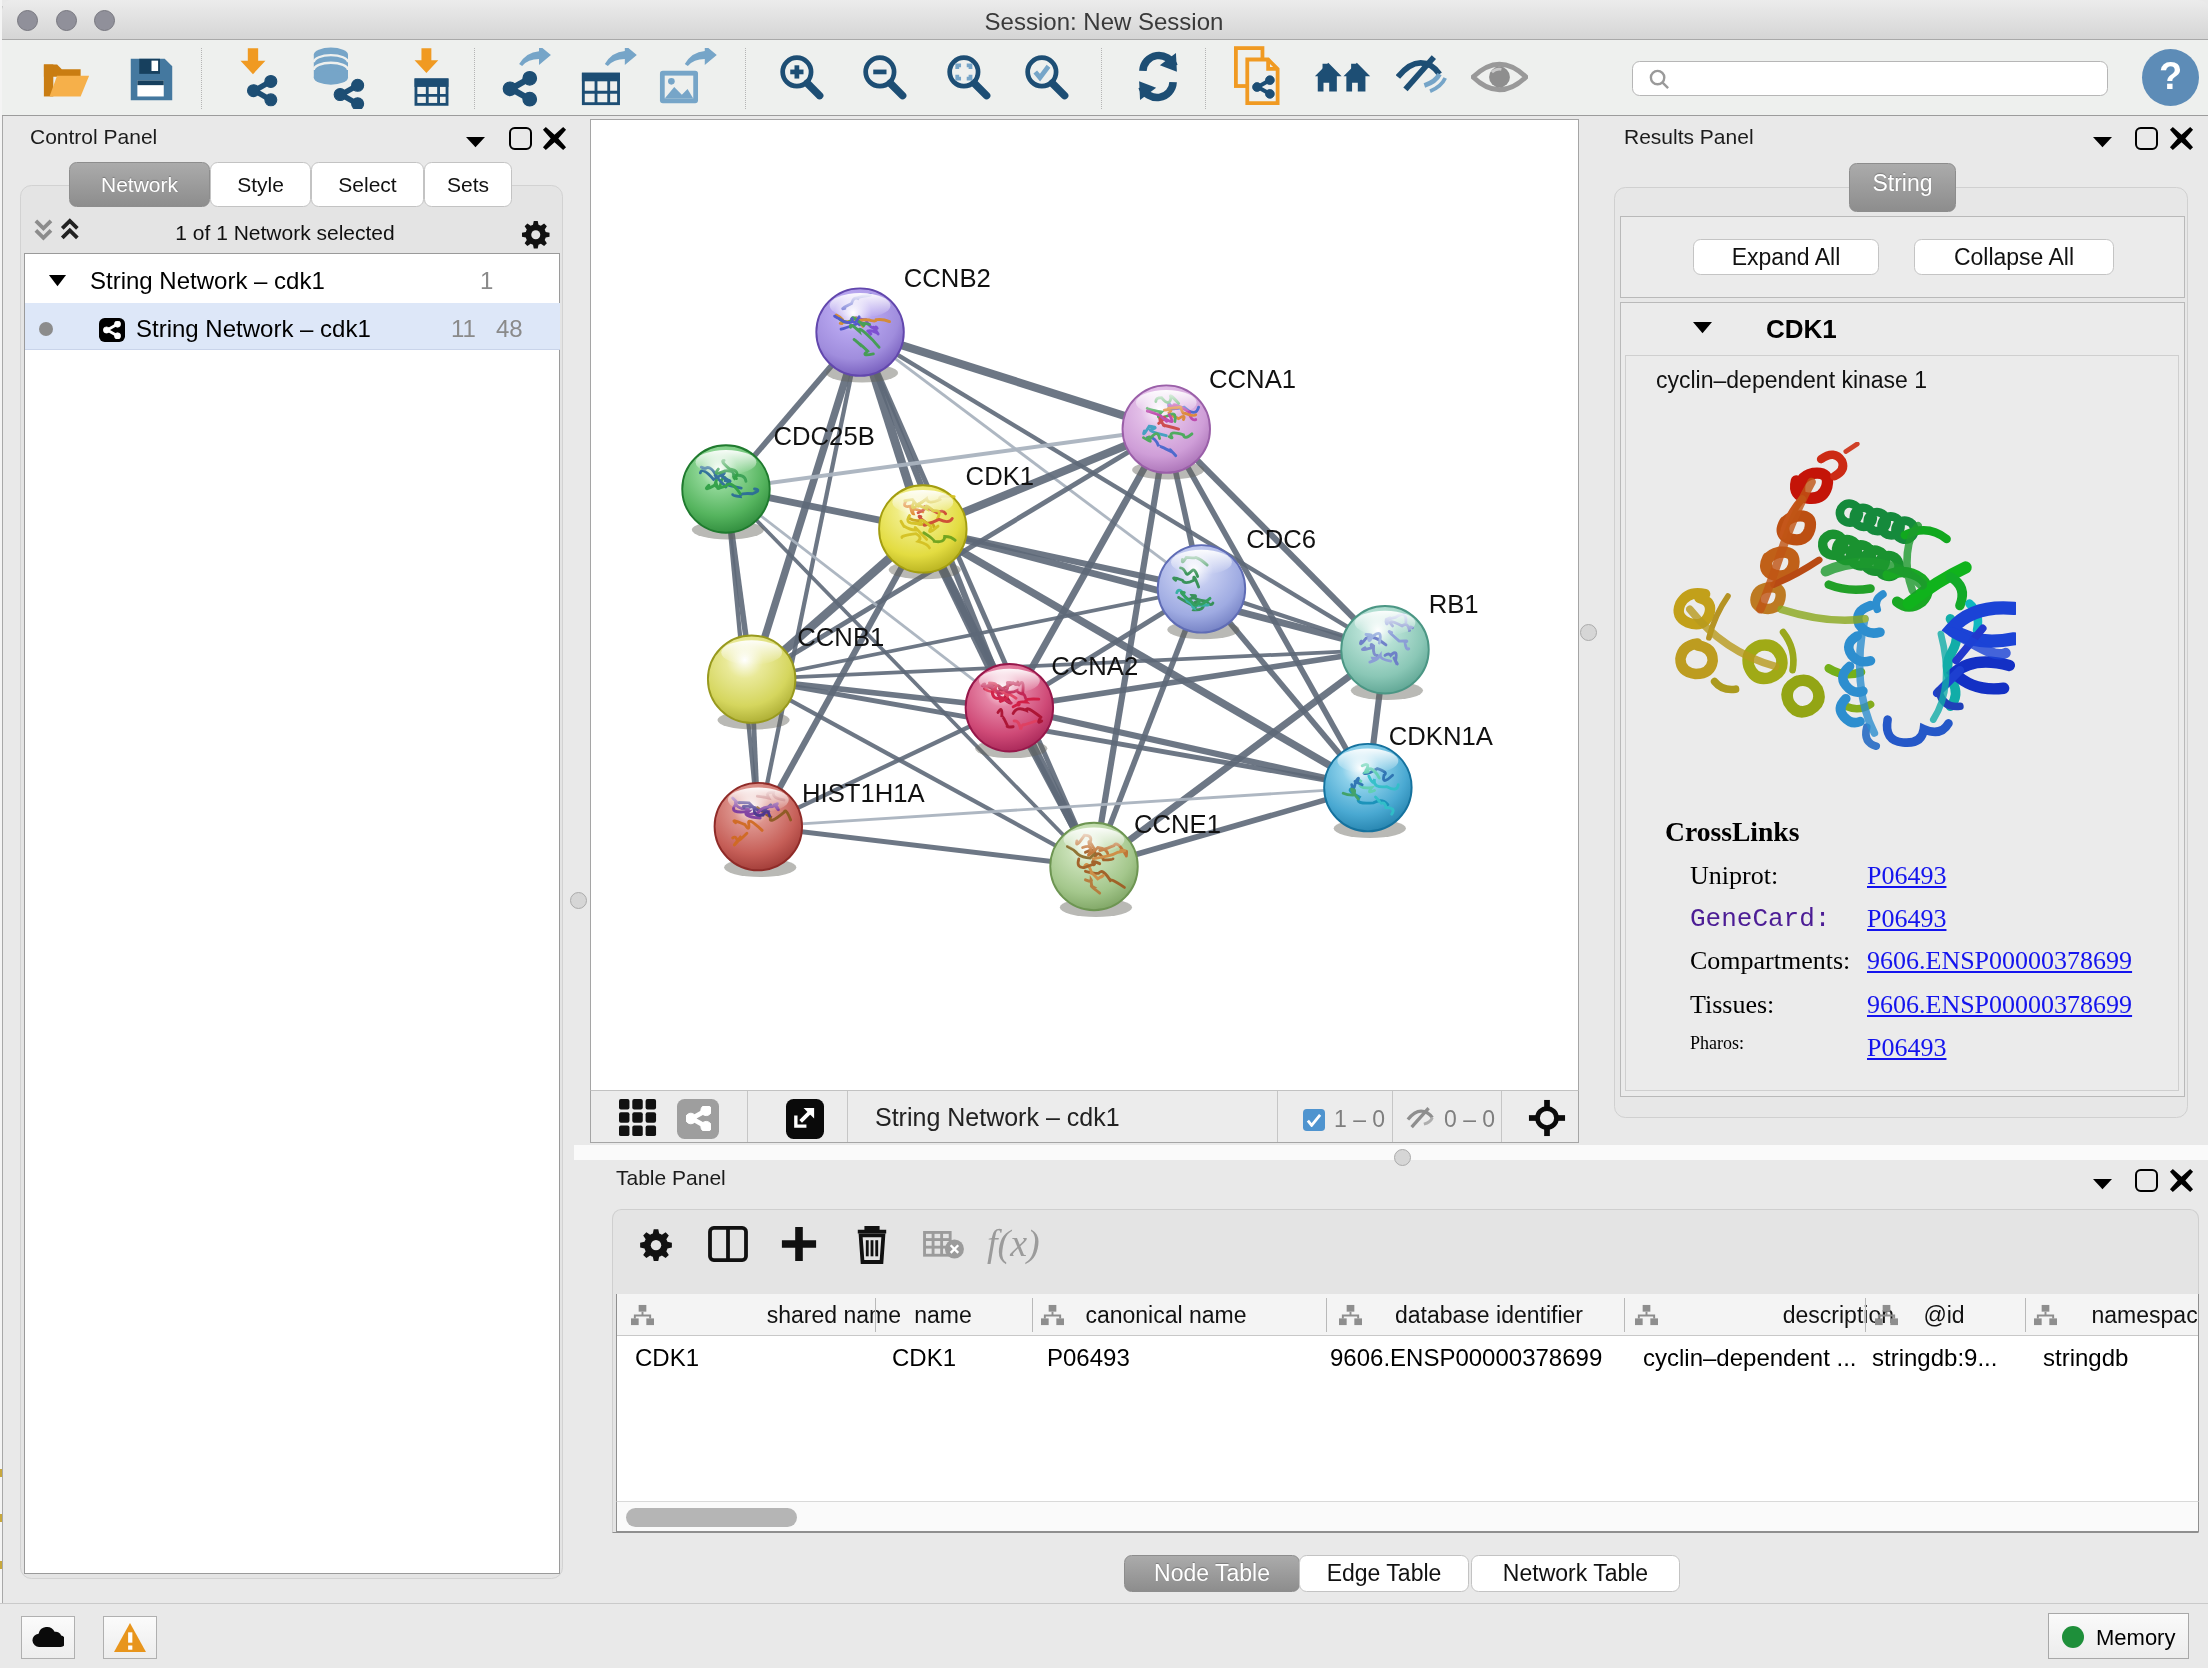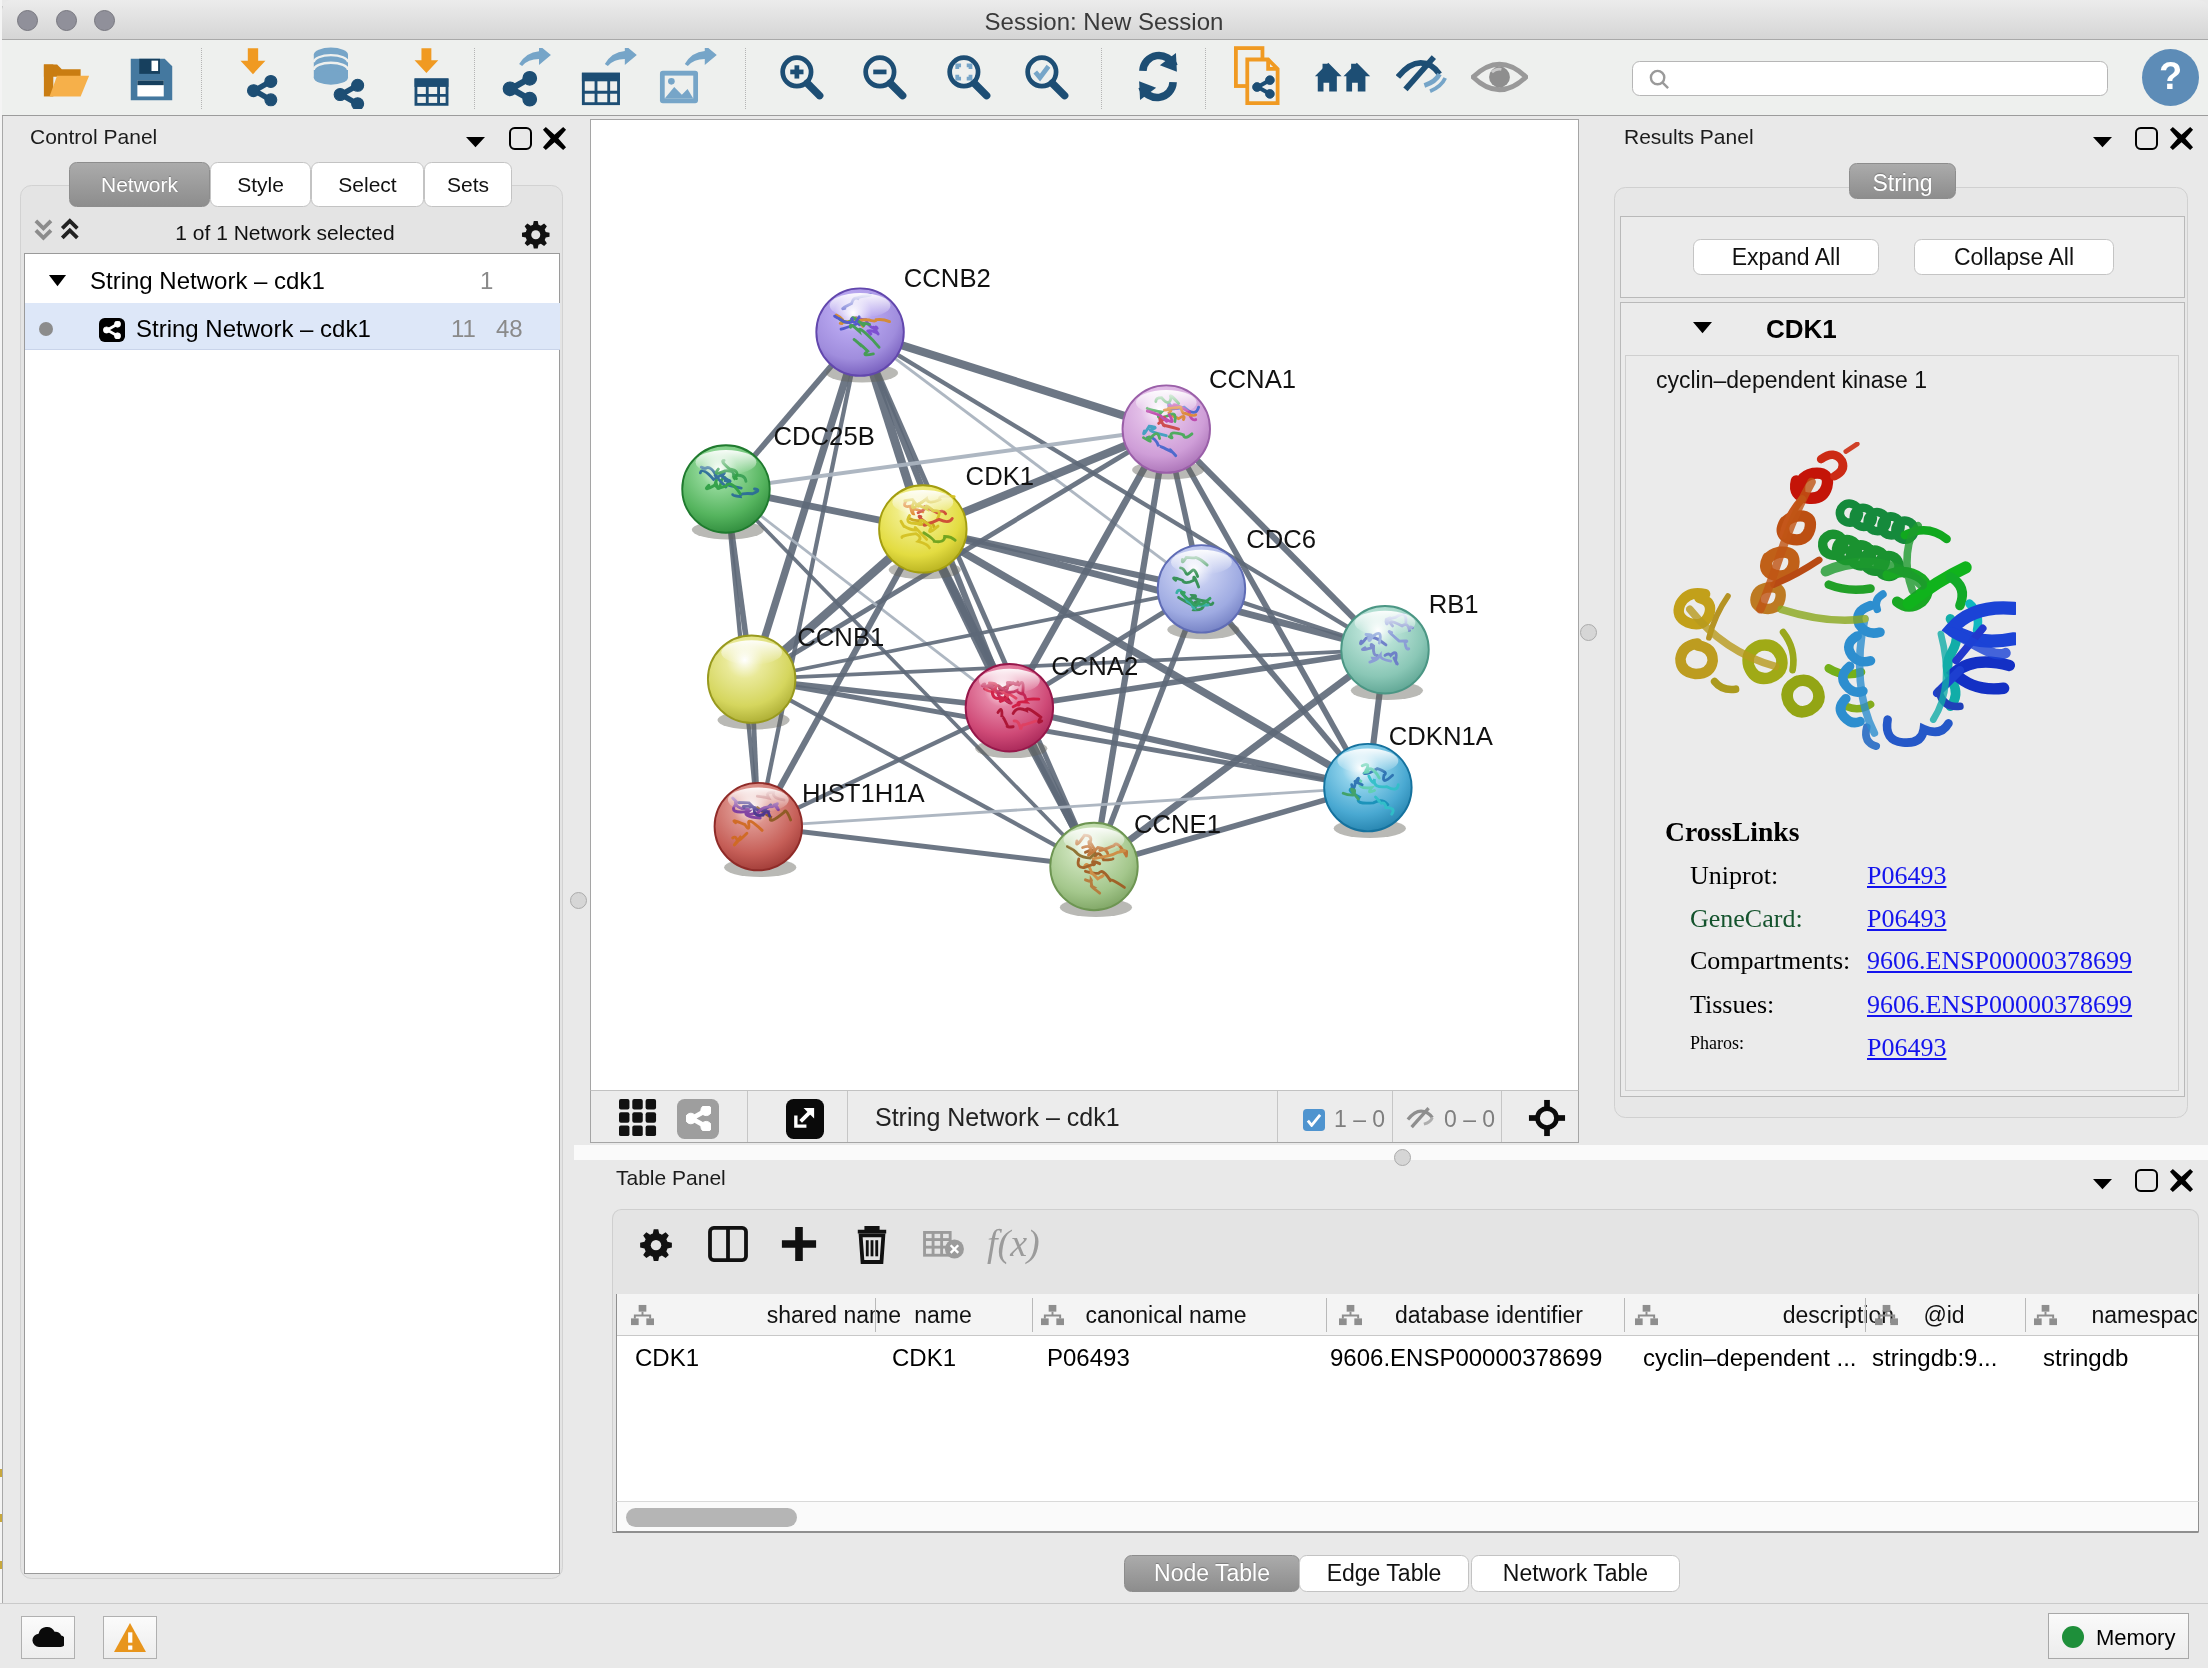--- a/index.html
+++ b/index.html
@@ -569,21 +569,21 @@
 <div class="abs" style="left:1580px;top:624px;width:17px;height:17px;border-radius:50%;background:#d6d6d6;border:1px solid #ababab"></div>
 <div class="abs" style="left:1394px;top:1149px;width:17px;height:17px;border-radius:50%;background:#d6d6d6;border:1px solid #ababab"></div>
 <div class="abs panel-title" style="left:1624px;top:125px">Results Panel</div>
 <svg class="abs" style="left:2091px;top:135px" width="23" height="13.3" viewBox="0 0 24 14">
     <path d="M2,2 h20 l-10,11 z" fill="#000"></path>
   </svg>
 <div class="abs" style="left:2135px;top:127px;width:23px;height:23px;border:2.9px solid #000;border-radius:5.7px"></div>
 <svg class="abs" style="left:2169px;top:126px" width="25" height="25" viewBox="0 0 26 26">
     <path d="M4,1 L13,9 L22,1 L25,4 L17,13 L25,22 L22,25 L13,17 L4,25 L1,22 L9,13 L1,4 z" fill="#000"></path>
   </svg>
-<div class="abs tab tabsel" style="left:1849px;top:163px;width:107px;height:36px;line-height:38px;font-size:23px">String</div>
+<div class="abs tab tabsel" style="left:1849px;top:163px;width:107px;height:49px;line-height:38px;font-size:23px">String</div>
 <div class="abs" style="left:1614px;top:187px;width:574px;height:931px;background:#e7e7e7;border:1px solid #d0d0d0;border-radius:11.4px"></div>
 <div class="abs" style="left:1620px;top:216px;width:565px;height:82px;background:#ebebeb;border:1px solid #b9b9b9"></div>
 <div class="abs" style="left:1693px;top:239px;width:186px;height:36px;background:#fff;border:1px solid #c4c4c4;border-radius:7.6px;text-align:center;font-size:23px;line-height:34px;color:#111">Expand All</div>
 <div class="abs" style="left:1914px;top:239px;width:200px;height:36px;background:#fff;border:1px solid #c4c4c4;border-radius:7.6px;text-align:center;font-size:23px;line-height:34px;color:#111">Collapse All</div>
 <div class="abs" style="left:1620px;top:302px;width:565px;height:795px;background:#ebebeb;border:1px solid #b9b9b9"></div>
 <svg class="abs" style="left:1692px;top:321px" width="21" height="13.3" viewBox="0 0 22 14">
     <path d="M1,1 h20 l-10,12 z" fill="#000"></path>
   </svg>
 <div class="abs" style="left:1766px;top:314px;font-size:26px;font-weight:bold;color:#000">CDK1</div>
 <div class="abs" style="left:1625px;top:355px;width:554px;height:736px;background:#ebebeb;border:1px solid #cfcfcf"></div>
@@ -633,21 +633,21 @@
         <path d="M298,200 C322,212 342,228 354,222" stroke="#1b43d6" stroke-width="11"></path>
         <path d="M206,186 C196,230 200,276 216,306" stroke="#2d8ecf" stroke-width="8"></path>
         <path d="M286,202 C296,240 292,270 278,292" stroke="#12ada8" stroke-width="7"></path>
         <path d="M118,176 C150,186 180,190 206,186" stroke="#8aa81e" stroke-width="8"></path>
       </g>
     </g>
   </svg>
 <div class="abs" style="left:1665px;top:816px;font-size:27.6px;font-weight:bold;color:#000;font-family:'Liberation Serif',serif">CrossLinks</div>
 <div class="abs" style="left:1690px;top:861px;font-size:26px;color:#000;font-family:'Liberation Serif',serif">Uniprot:</div>
 <div class="abs" style="left:1867px;top:861px;font-size:26px;font-family:'Liberation Serif',serif"><a href="#">P06493</a></div>
-<div class="abs" style="left:1690px;top:904px;font-size:26px;color:#14532d;font-family:Liberation Serif, serif">GeneCard:</div>
+<div class="abs" style="left:1690px;top:904px;font-size:26px;color:#4c1d95;font-family:Liberation Mono, monospace">GeneCard:</div>
 <div class="abs" style="left:1867px;top:904px;font-size:26px;font-family:'Liberation Serif',serif"><a href="#">P06493</a></div>
 <div class="abs" style="left:1690px;top:946px;font-size:26px;color:#000;font-family:'Liberation Serif',serif">Compartments:</div>
 <div class="abs" style="left:1867px;top:946px;font-size:26px;font-family:'Liberation Serif',serif"><a href="#">9606.ENSP00000378699</a></div>
 <div class="abs" style="left:1690px;top:990px;font-size:26px;color:#000;font-family:'Liberation Serif',serif">Tissues:</div>
 <div class="abs" style="left:1867px;top:990px;font-size:26px;font-family:'Liberation Serif',serif"><a href="#">9606.ENSP00000378699</a></div>
 <div class="abs" style="left:1690px;top:1033px;font-size:18px;color:#000;font-family:'Liberation Serif',serif">Pharos:</div>
 <div class="abs" style="left:1867px;top:1033px;font-size:26px;font-family:'Liberation Serif',serif"><a href="#">P06493</a></div>
 <div class="abs panel-title" style="left:616px;top:1166px">Table Panel</div>
 <svg class="abs" style="left:2091px;top:1177px" width="23" height="13.3" viewBox="0 0 24 14">
     <path d="M2,2 h20 l-10,11 z" fill="#000"></path>

